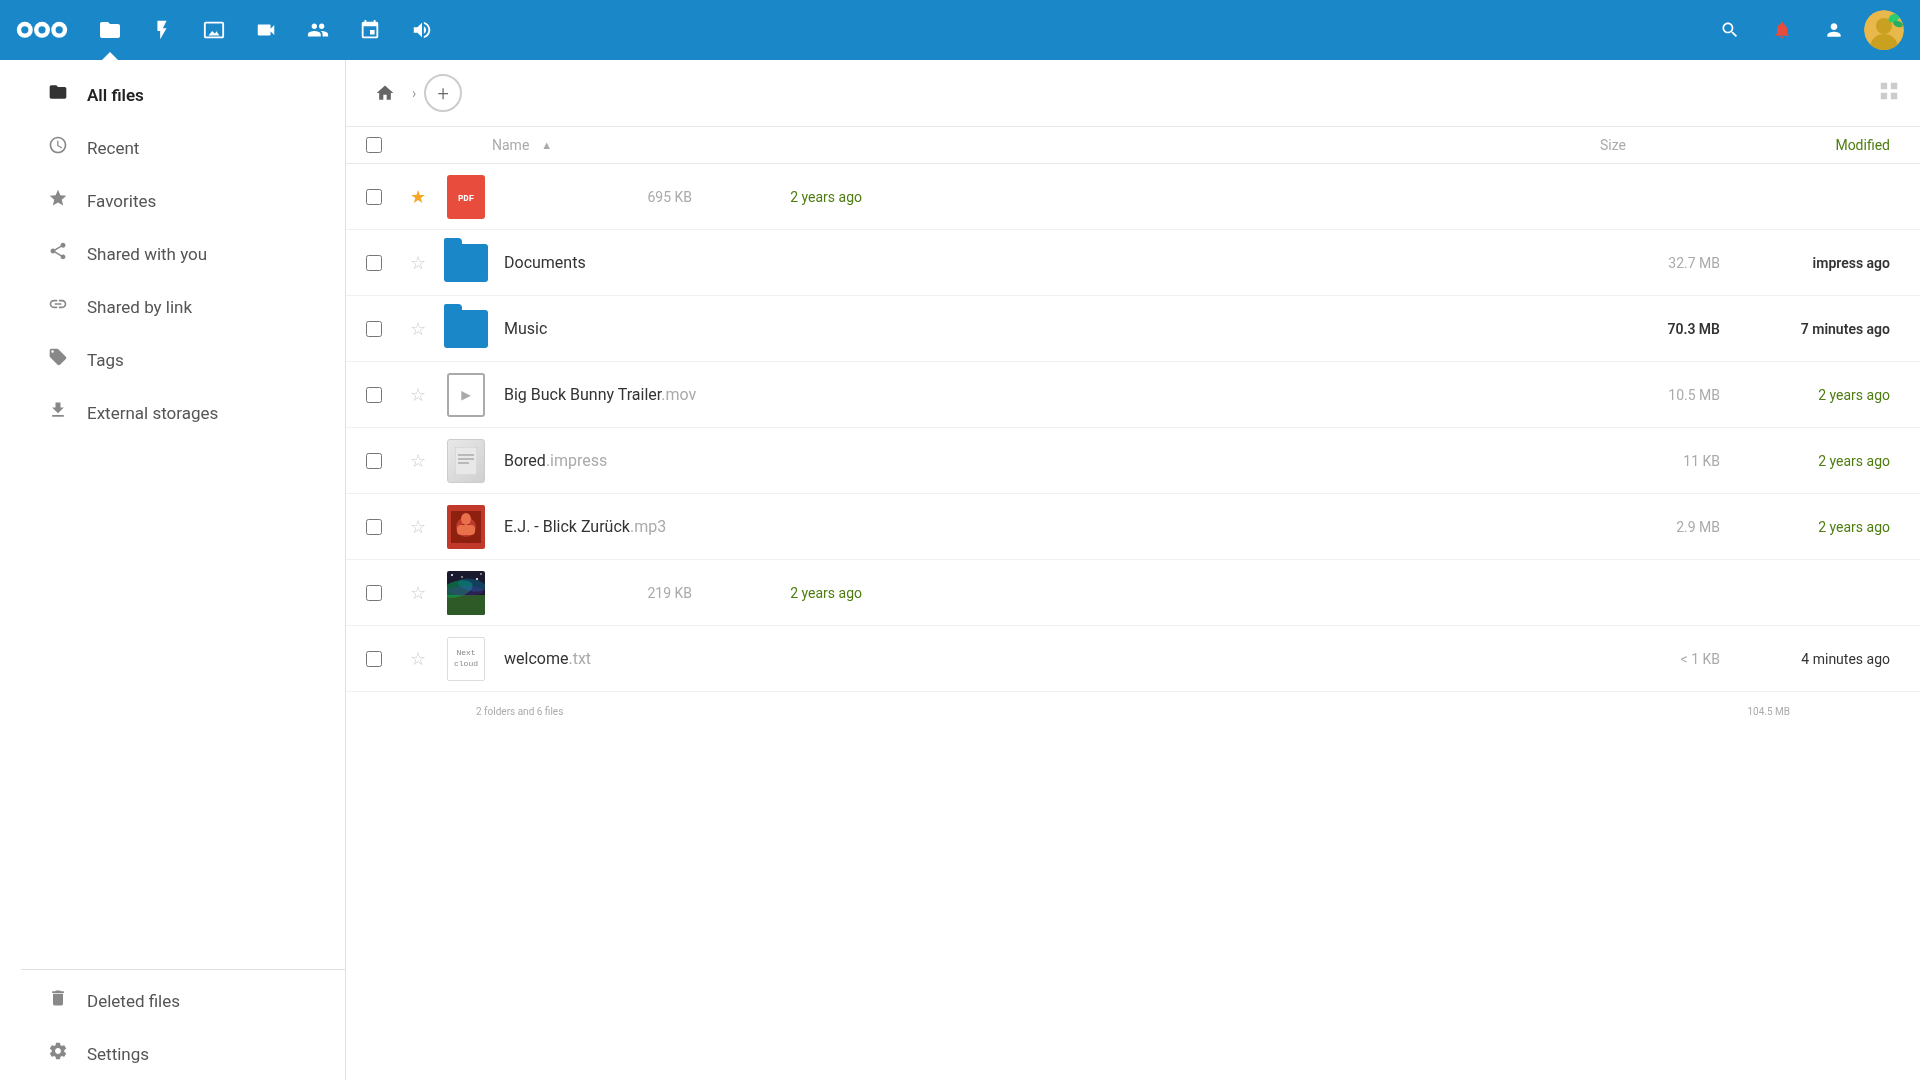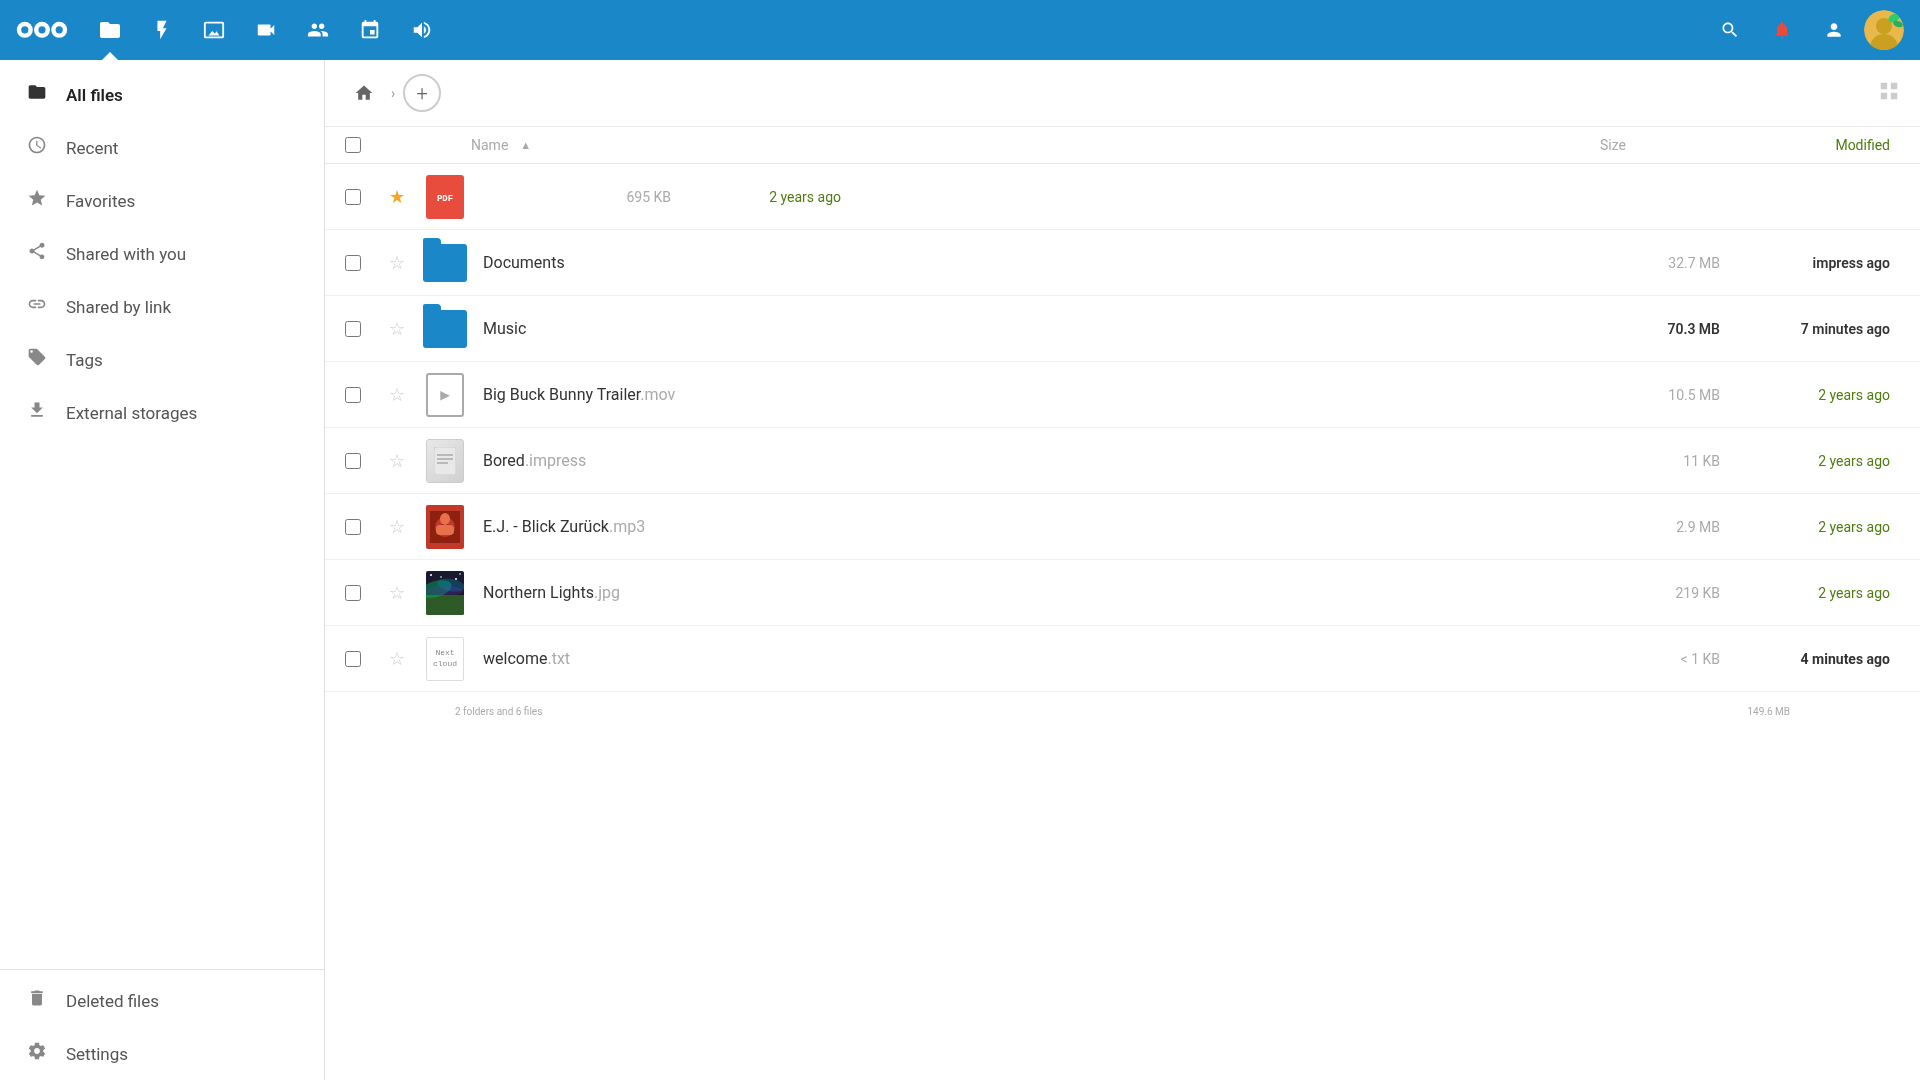--- a/index.html
+++ b/index.html
@@ -36,21 +36,21 @@
     .topnav-right-btn {
       width: 44px; height: 44px; display: flex; align-items: center; justify-content: center;
       border-radius: 50%; cursor: pointer; color: #fff; font-size: 20px;
     }
     .topnav-avatar {
       width: 40px; height: 40px; border-radius: 50%; overflow: hidden; cursor: pointer;
     }
 
     
     .main-layout {
-      display: flex; flex: 1; overflow: hidden;
+      display: flex; flex: 1; overflow: hidden; padding-left: 21px;
     }
 
     
     .sidebar {
       width: 325px;
       background: #fff;
       border-right: 1px solid #e0e0e0;
       display: flex; flex-direction: column;
       flex-shrink: 0;
       padding-top: 8px;
@@ -533,23 +533,20 @@
               <ellipse cx="25" cy="14" rx="14" ry="6" fill="rgba(0,150,200,0.3)" transform="rotate(10 25 14)"></ellipse>
               <ellipse cx="19" cy="20" rx="18" ry="5" fill="rgba(100,50,200,0.25)"></ellipse>
 
               <circle cx="5" cy="4" r="1" fill="white"></circle>
               <circle cx="30" cy="8" r="1" fill="white"></circle>
               <circle cx="15" cy="6" r="0.8" fill="white"></circle>
               <circle cx="34" cy="3" r="0.8" fill="white"></circle>
             </svg>
           </div>
         </div>
-        <div class="file-name-col">
-          <span class="file-name"><span>Northern Lights</span><span class="ext">.jpg</span></span>
-        </div>
         <div class="actions-col">
           <span class="action-btn">
             <svg width="18" height="18" viewBox="0 0 24 24" fill="#888">
                 <path d="M18 16.08c-.76 0-1.44.3-1.96.77L8.91 12.7c.05-.23.09-.46.09-.7s-.04-.47-.09-.7l7.05-4.11c.54.5 1.25.81 2.04.81 1.66 0 3-1.34 3-3s-1.34-3-3-3-3 1.34-3 3c0 .24.04.47.09.7L8.04 9.81C7.5 9.31 6.79 9 6 9c-1.66 0-3 1.34-3 3s1.34 3 3 3c.79 0 1.5-.31 2.04-.81l7.12 4.16c-.05.21-.08.43-.08.65 0 1.61 1.31 2.92 2.92 2.92s2.92-1.31 2.92-2.92c0-1.61-1.31-2.92-2.92-2.92z"></path>
               </svg>
           </span>
           <span class="action-btn">···</span>
         </div>
         <div class="size-col"><span>219 KB</span></div>
         <div class="modified-col"><span>2 years ago</span></div>
@@ -570,22 +567,22 @@
         </div>
         <div class="actions-col">
           <span class="action-btn">
             <svg width="18" height="18" viewBox="0 0 24 24" fill="#888">
                 <path d="M18 16.08c-.76 0-1.44.3-1.96.77L8.91 12.7c.05-.23.09-.46.09-.7s-.04-.47-.09-.7l7.05-4.11c.54.5 1.25.81 2.04.81 1.66 0 3-1.34 3-3s-1.34-3-3-3-3 1.34-3 3c0 .24.04.47.09.7L8.04 9.81C7.5 9.31 6.79 9 6 9c-1.66 0-3 1.34-3 3s1.34 3 3 3c.79 0 1.5-.31 2.04-.81l7.12 4.16c-.05.21-.08.43-.08.65 0 1.61 1.31 2.92 2.92 2.92s2.92-1.31 2.92-2.92c0-1.61-1.31-2.92-2.92-2.92z"></path>
               </svg>
           </span>
           <span class="action-btn">···</span>
         </div>
         <div class="size-col"><span>&lt; 1 KB</span></div>
-        <div class="modified-col" style="color:#333;font-weight:700;"><span>4 minutes ago</span></div>
+        <div class="modified-col" style="color:#333;font-weight:400;"><span>4 minutes ago</span></div>
       </div>
 
       <div class="file-table-footer">
         <span>2 folders and 6 files</span>
-        <span>149.6 MB</span>
+        <span>104.5 MB</span>
       </div>
     </div>
   </main>
 </div>
 
 </body></html>

